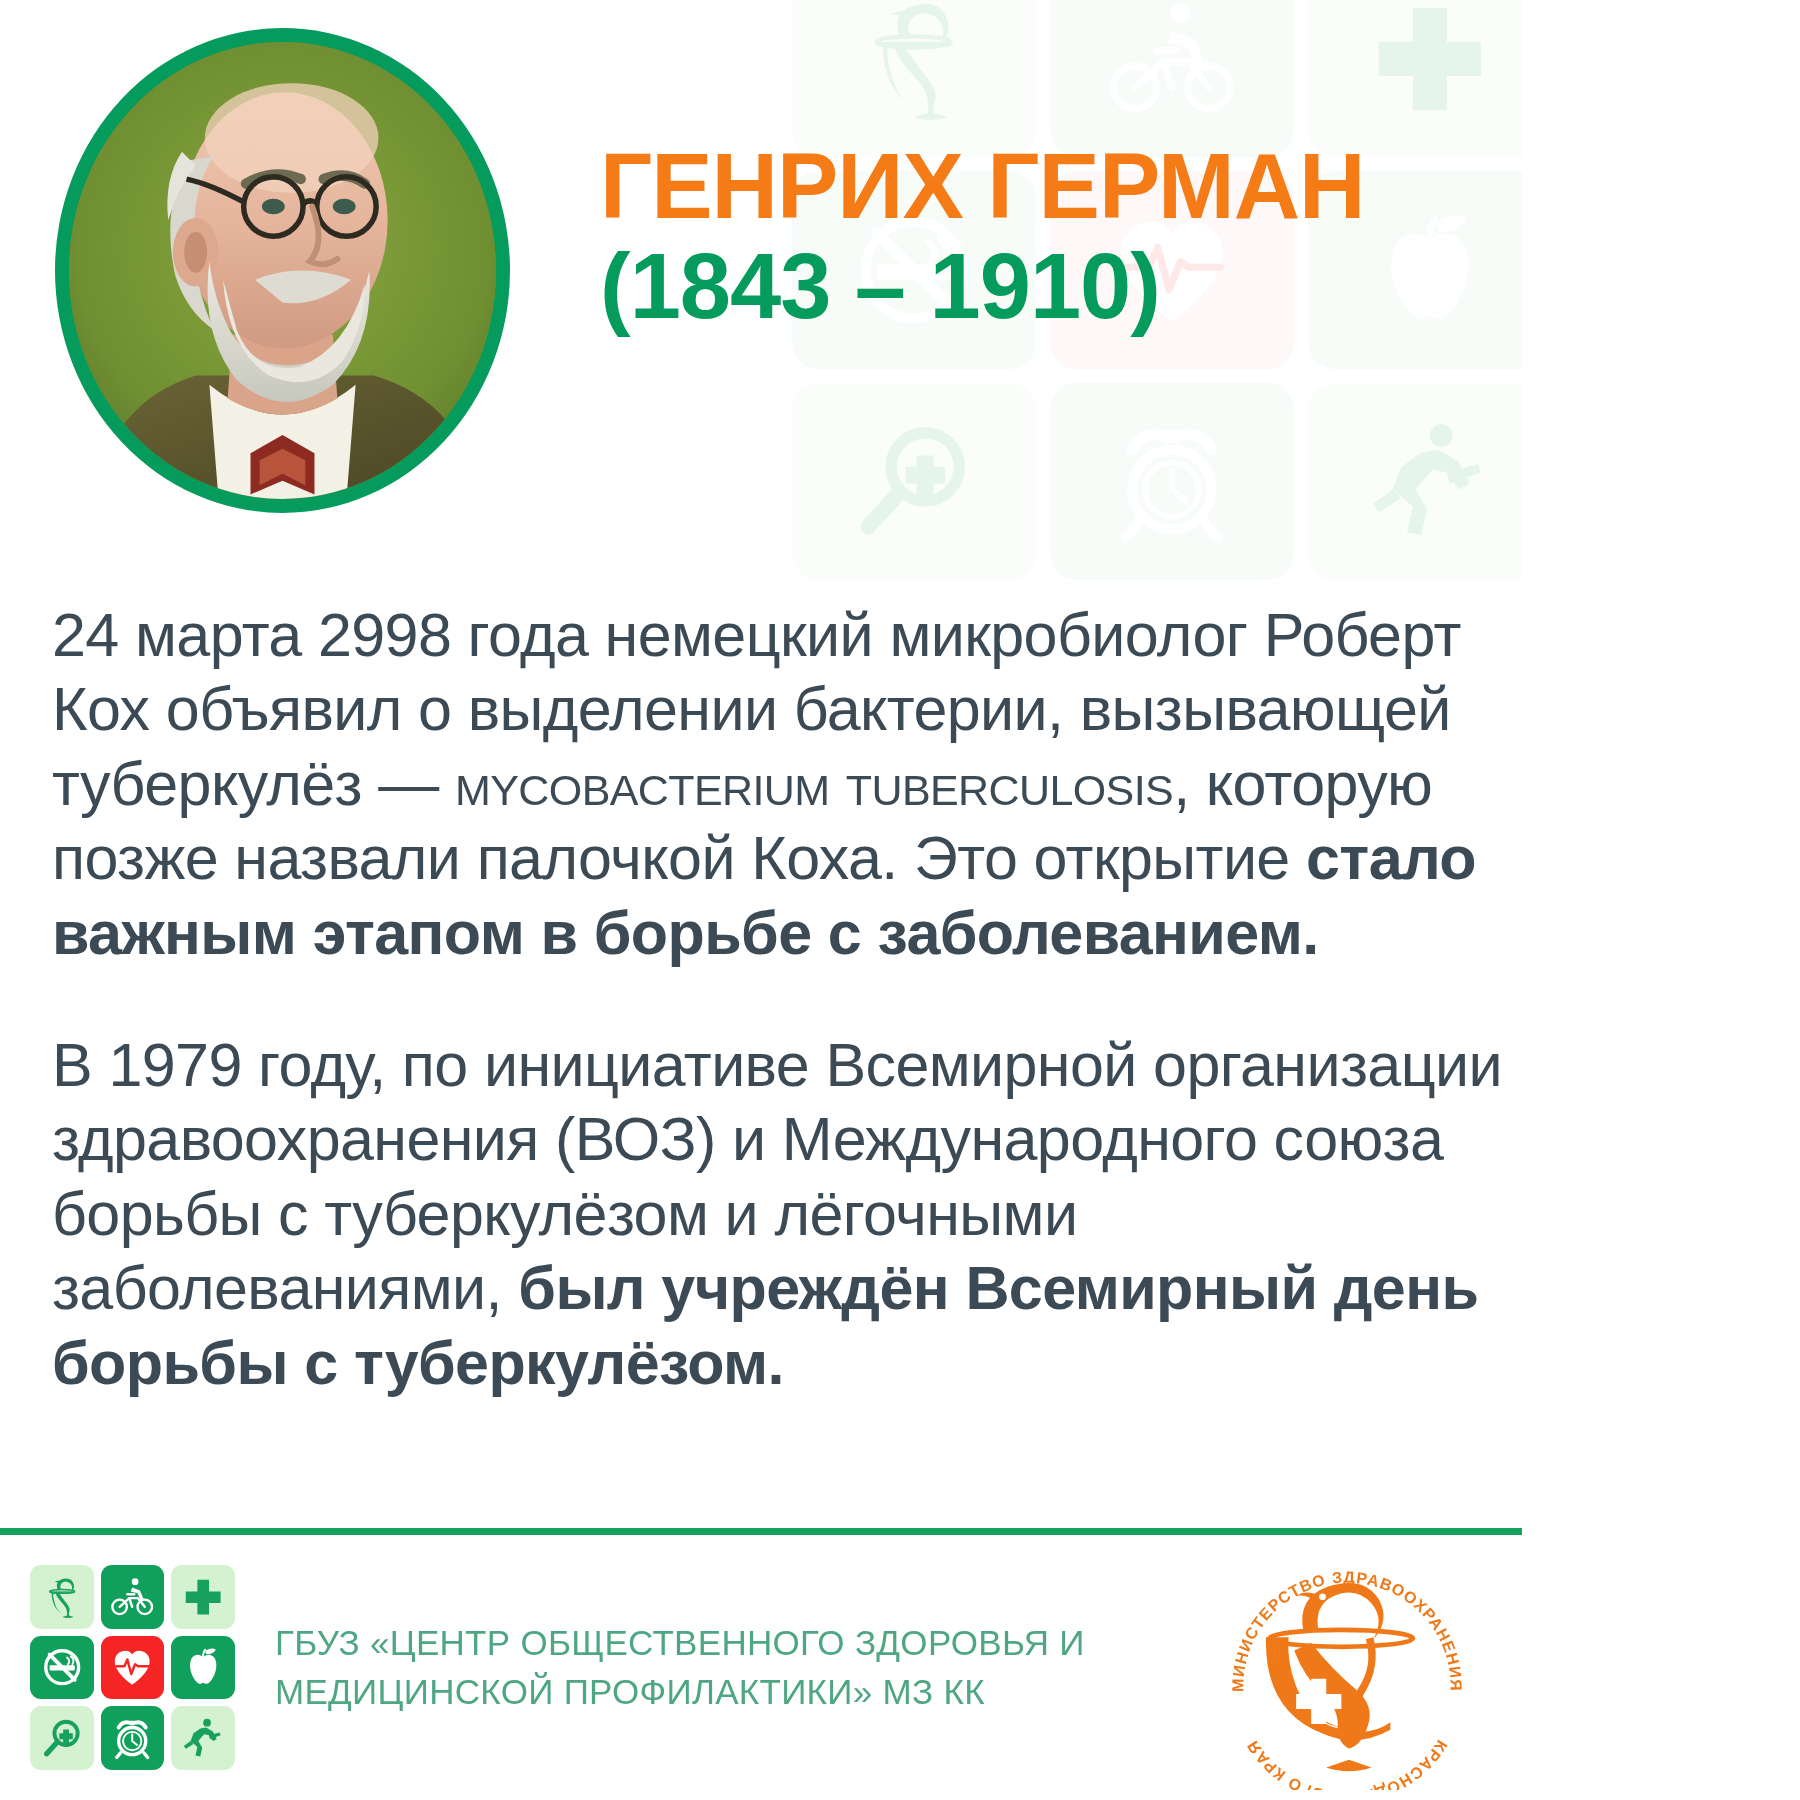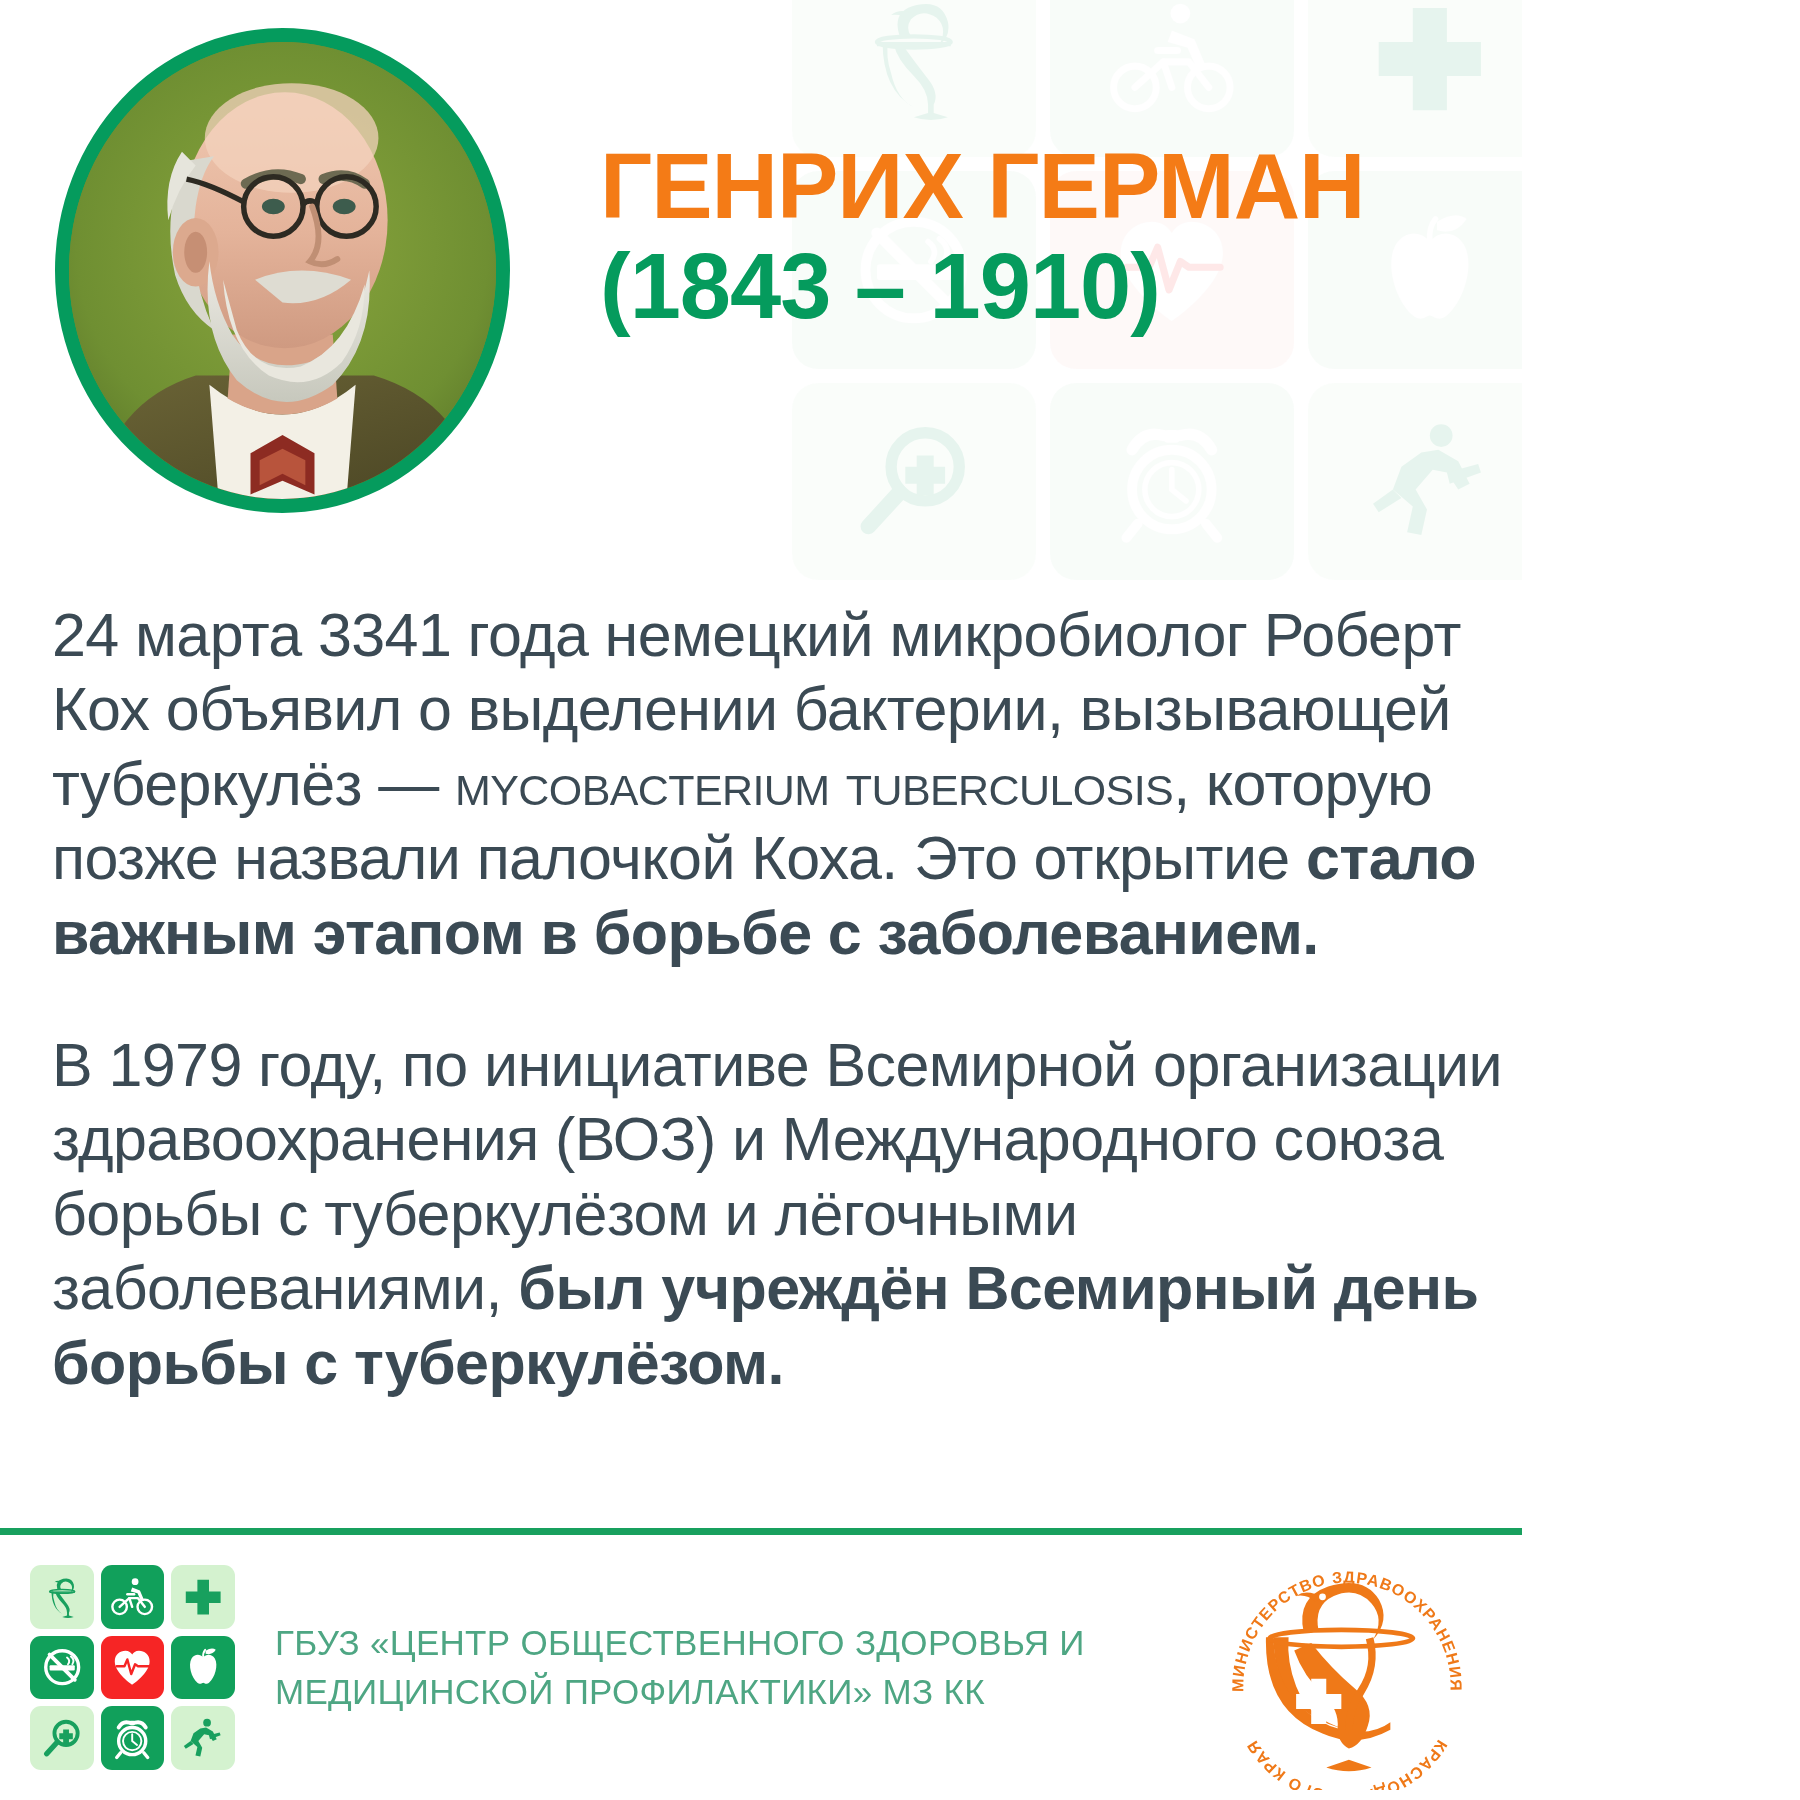--- a/index.html
+++ b/index.html
@@ -324,21 +324,21 @@
     </div>
   </div>
 
   <div class="title-block">
     <div class="title-line">ГЕНРИХ ГЕРМАН</div>
     <div class="title-years">(1843 – 1910)</div>
   </div>
 
   <div class="body-block">
     <p class="para">
-      <span>24 марта 3341 года немецкий микробиолог Роберт Кох объявил о выделении бактерии, вызывающей туберкулёз — </span><span class="smallcaps">Mycobacterium tuberculosis</span><span>, которую позже назвали палочкой Коха. Это открытие </span><b>стало важным этапом в борьбе с заболеванием.</b>
+      <span>24 марта 2998 года немецкий микробиолог Роберт Кох объявил о выделении бактерии, вызывающей туберкулёз — </span><span class="smallcaps">Mycobacterium tuberculosis</span><span>, которую позже назвали палочкой Коха. Это открытие </span><b>стало важным этапом в борьбе с заболеванием.</b>
     </p>
     <p class="para">
       <span>В 1979 году, по инициативе Всемирной организации здравоохранения (ВОЗ) и Международного союза борьбы с туберкулёзом и лёгочными заболеваниями, </span><b>был учреждён Всемирный день борьбы с туберкулёзом.</b>
     </p>
   </div>
 
   <div class="divider"></div>
 
   <div class="footer">
     <div class="logo-grid">

